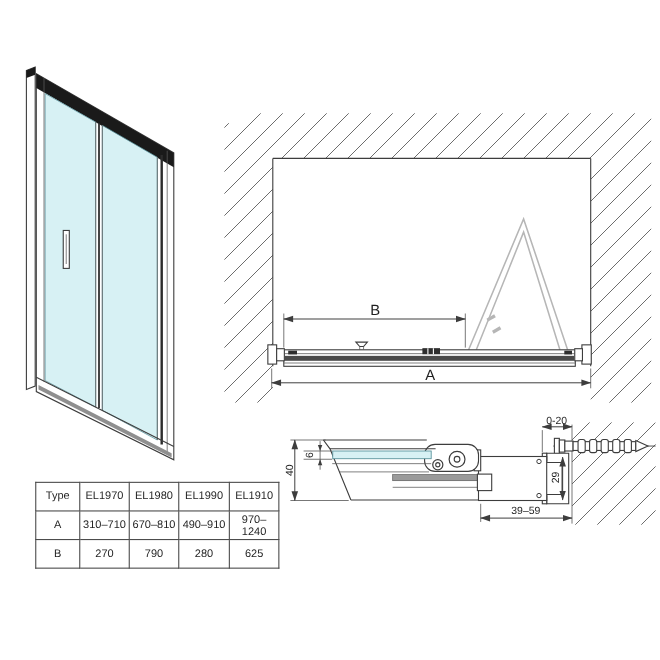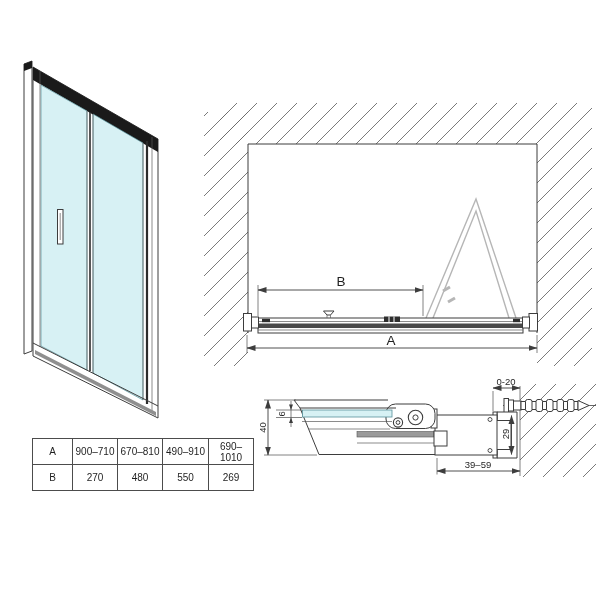--- a/index.html
+++ b/index.html
@@ -205,28 +205,35 @@
 <table class="spec-table">
   <colgroup>
     <col style="width:40px">
         <col style="width:45px">
         <col style="width:45px">
         <col style="width:46px">
         <col style="width:45px">
   </colgroup>
   <tbody>
     <tr>
+      <th>Type</th>
+      <th>EL1970</th>
+      <th>EL1980</th>
+      <th>EL1990</th>
+      <th>EL1910</th>
+    </tr>
+    <tr>
       <td>A</td>
-      <td>900–710</td>
+      <td>310–710</td>
       <td>670–810</td>
       <td>490–910</td>
-      <td>690–1010</td>
+      <td>970–1240</td>
     </tr>
     <tr>
       <td>B</td>
       <td>270</td>
-      <td>480</td>
-      <td>550</td>
-      <td>269</td>
+      <td>790</td>
+      <td>280</td>
+      <td>625</td>
     </tr>
   </tbody>
 </table>
 </div>
 
 </body></html>

